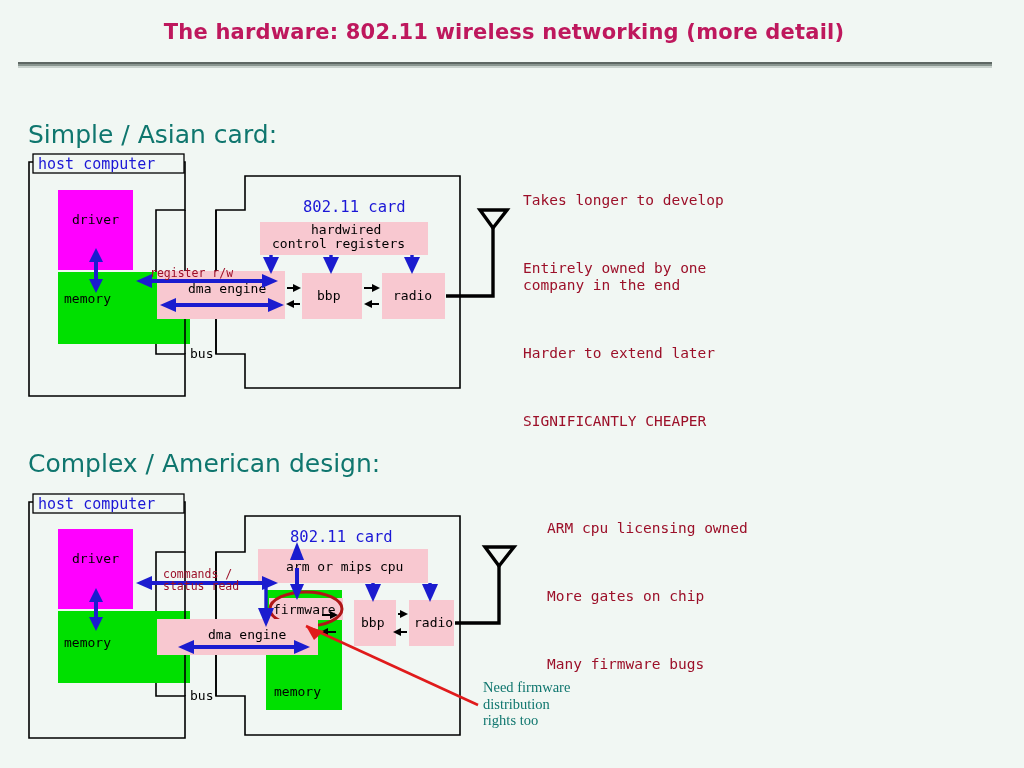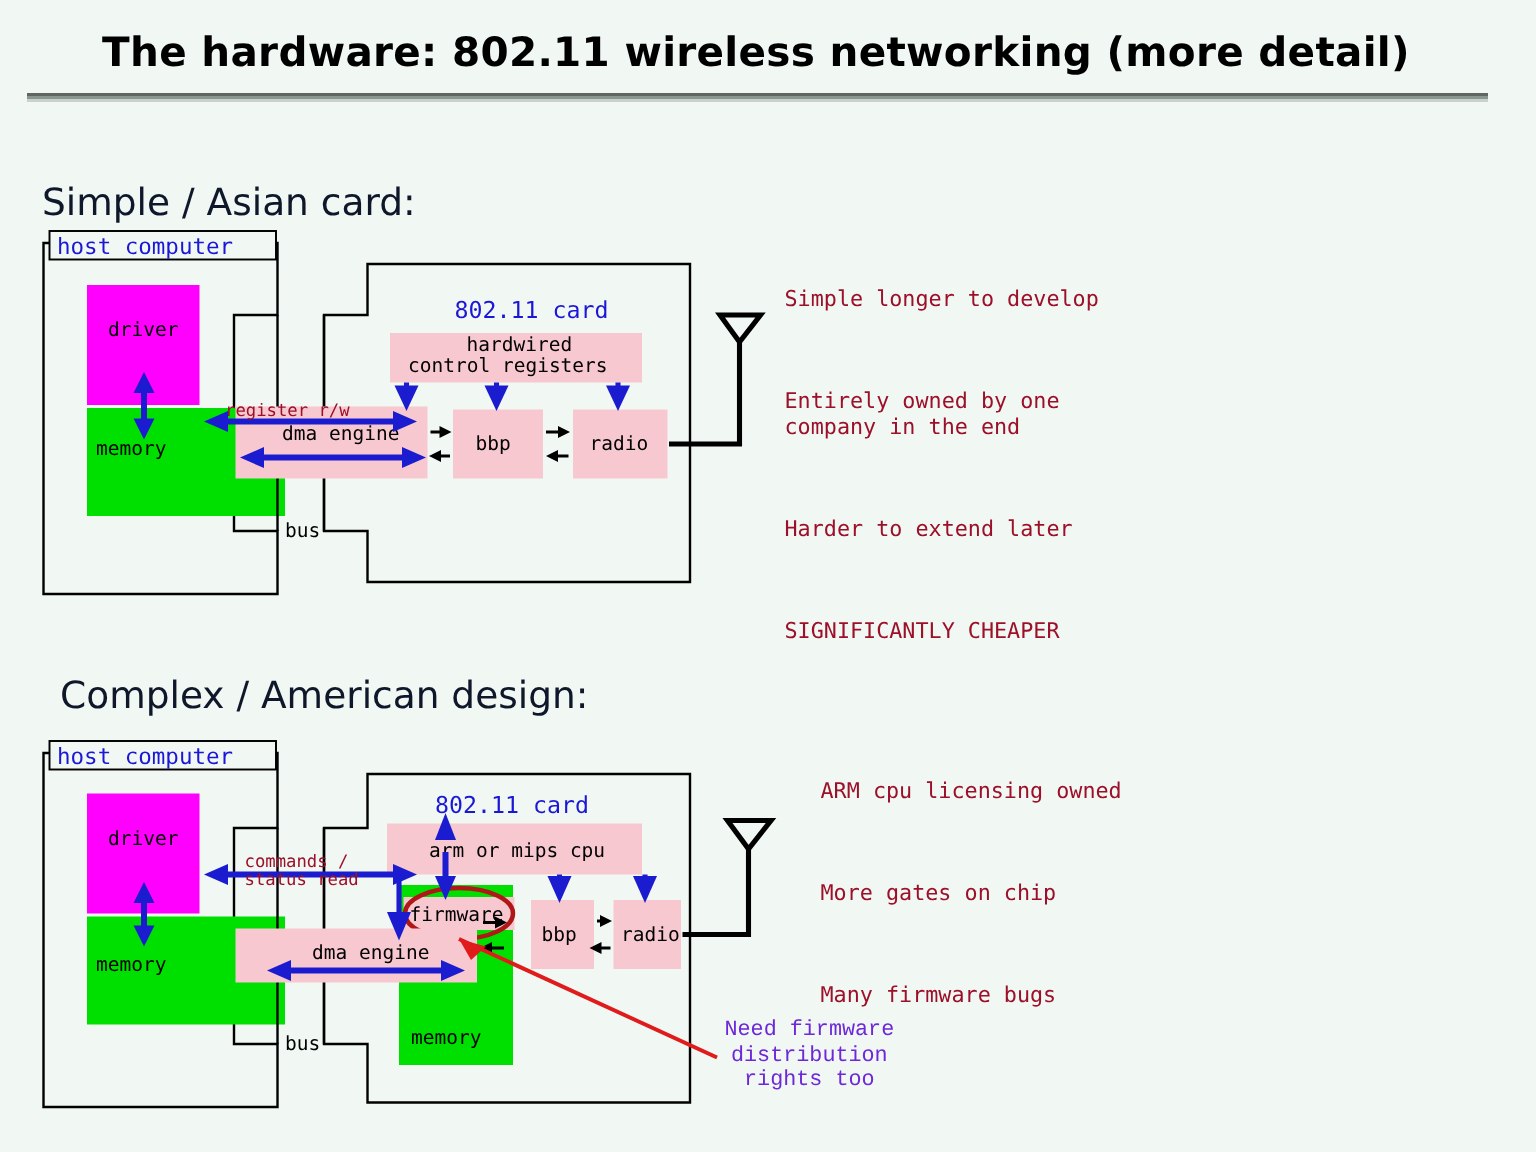--- a/index.html
+++ b/index.html
@@ -23,23 +23,23 @@
   }
 
   
   .slide-title {
     position: absolute;
     left: 0;
     top: 20px;
     width: 1008px;
     text-align: center;
     font-family: "DejaVu Sans", sans-serif;
-    font-size: 27px;
+    font-size: 21px;
     font-weight: bold;
-    color: #000000;
+    color: #be185d;
     letter-spacing: 0.2px;
     white-space: nowrap;
   }
   .title-rule {
     position: absolute;
     left: 18px;
     top: 62px;
     width: 974px;
     height: 6px;
     background: #8a9690;
@@ -47,51 +47,50 @@
     border-bottom: 2px solid #c9d2cd;
     box-sizing: border-box;
   }
 
   
   .section-heading {
     position: absolute;
     font-family: "DejaVu Sans", sans-serif;
     font-size: 25px;
     font-weight: normal;
-    color: #0f172a;
+    color: #0f766e;
     white-space: nowrap;
   }
   #heading-simple  { left: 28px; top: 120px; }
-  #heading-complex { left: 28px; top: 449px; margin-left: 12px; }
+  #heading-complex { left: 28px; top: 449px; }
 
   
   .notes {
     position: absolute;
     font-family: "DejaVu Sans Mono", monospace;
     font-size: 14.5px;
     color: #9c1029;
     line-height: 17px;
     white-space: pre;
   }
   #notes-simple  { left: 523px; top: 158px; }
   #notes-complex { left: 547px; top: 486px; }
   .notes .note-item { margin-bottom: 17px; }
   .notes .note-item:last-child { margin-bottom: 0; }
 
   
   #firmware-callout {
     position: absolute;
     left: 483px;
     top: 679px;
-    font-family: Liberation Mono, monospace;
+    font-family: Liberation Serif, serif;
     font-size: 14.5px;
-    color: #6d28d9;
+    color: #0f766e;
     line-height: 16.5px;
     white-space: pre;
-    text-align: center;
   }
 
   
   .diagram {
     position: absolute;
   }
   #diagram-simple  { left: 0px; top: 150px;  width: 540px; height: 260px; }
   #diagram-complex { left: 0px; top: 490px;  width: 540px; height: 270px; }
 
   svg { display: block; overflow: visible; }
@@ -199,21 +198,21 @@
 
       <g>
         <path class="antenna" d="M480,60 L507,60 L493,78 Z"></path>
         <path class="antenna" d="M493,78 L493,146 L446,146"></path>
       </g>
 
     </svg>
   </div>
 
   <div class="notes" id="notes-simple">
-    <div class="note-item">Simple longer to develop</div>
+    <div class="note-item">Takes longer to develop</div>
     <div class="note-item">Entirely owned by one
 company in the end</div>
     <div class="note-item">Harder to extend later</div>
     <div class="note-item">SIGNIFICANTLY CHEAPER</div>
   </div>
 
   <div class="section-heading" id="heading-complex">Complex / American design:</div>
 
   <div class="diagram" id="diagram-complex">
     <svg width="700" height="270" viewBox="0 0 700 270">

